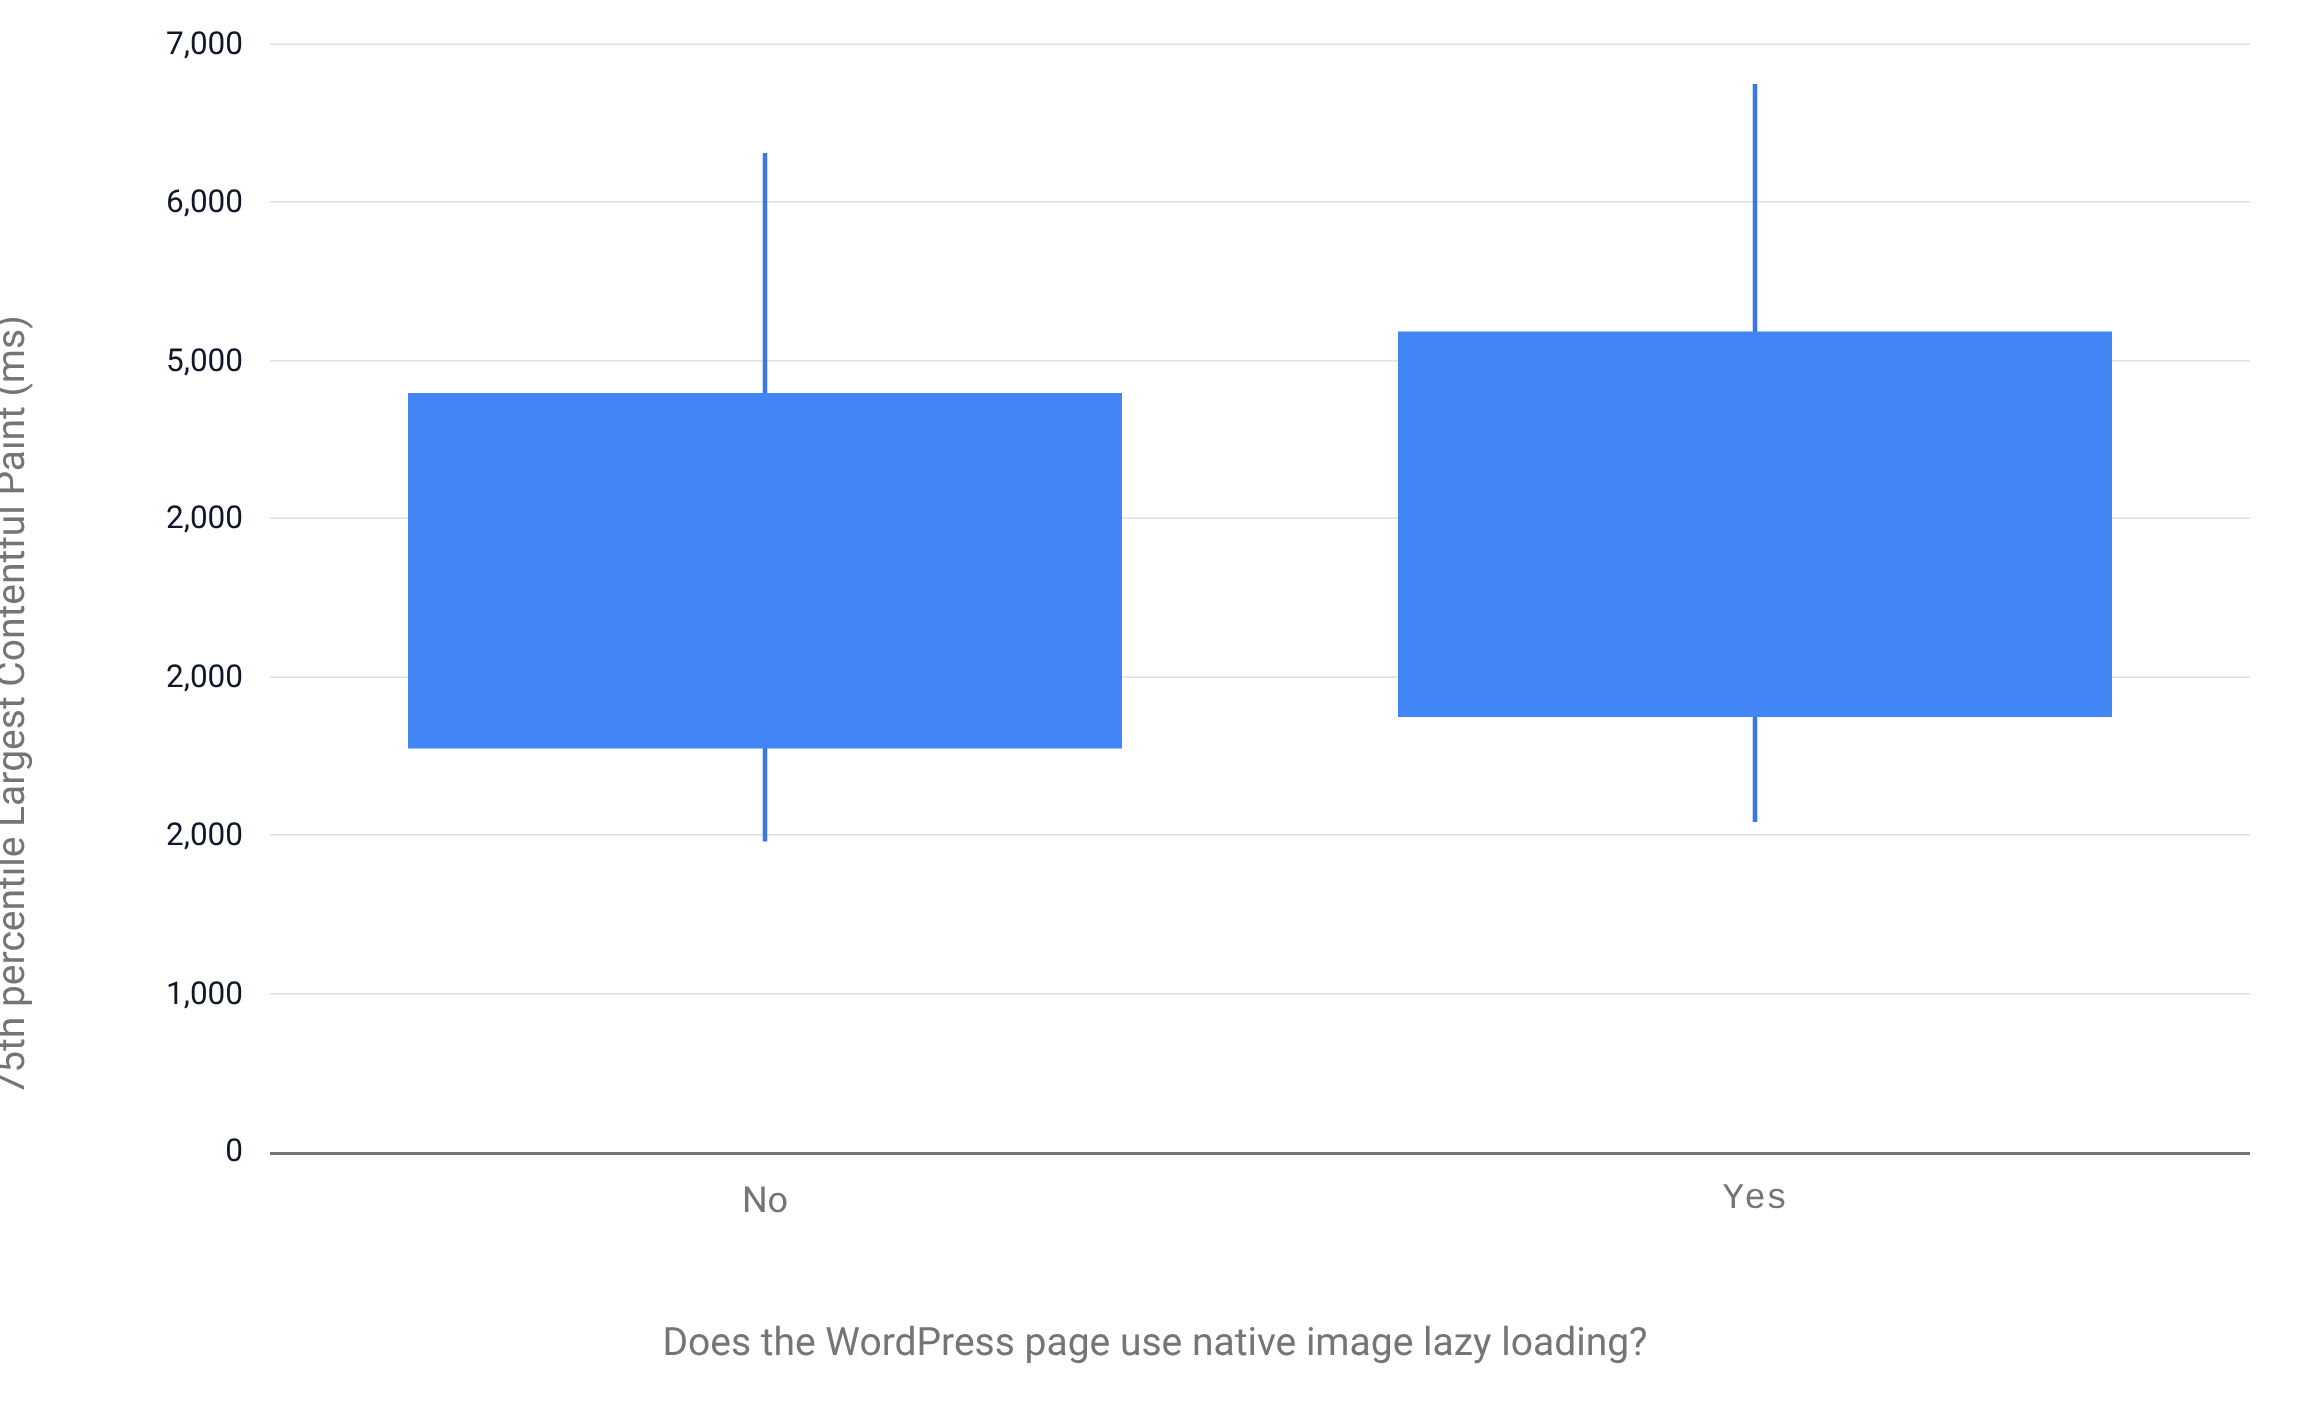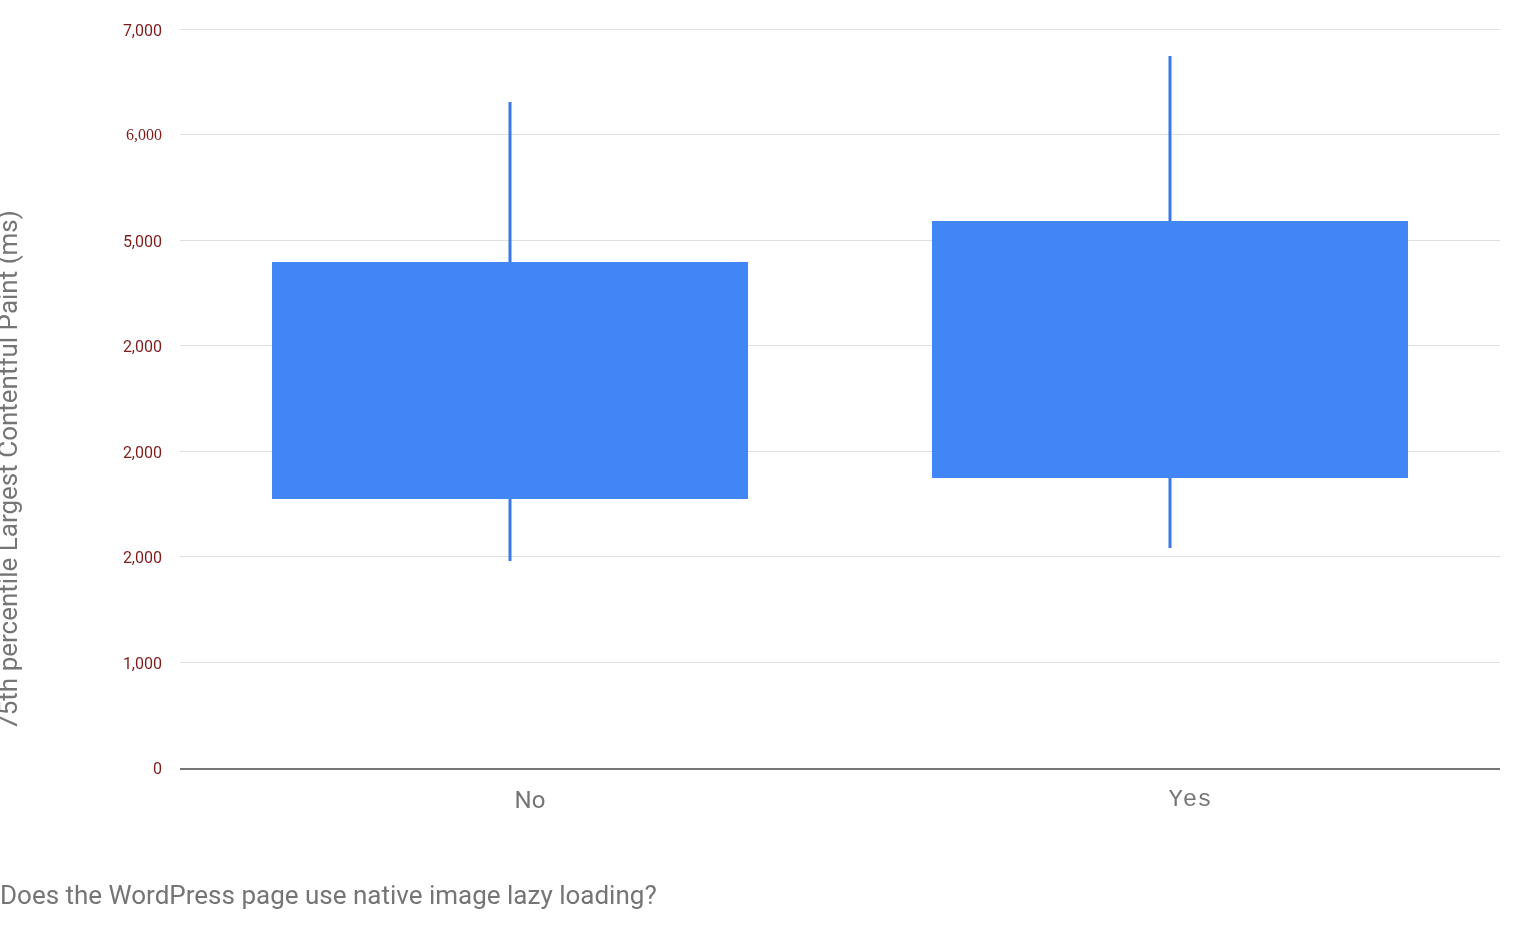--- a/index.html
+++ b/index.html
@@ -26,20 +26,21 @@
     color: #757575;
     white-space: nowrap;
     width: 700px;
     text-align: center;
   }
   .x-axis-title {
     position: absolute;
     bottom: 30px;
     left: 0;
     right: 0;
+    text-align: center;
     font-size: 26px;
     color: #757575;
   }
   .plot {
     position: absolute;
     left: 180px;
     top: 30px;
     right: 40px;
     bottom: 170px;
     border-bottom: 2px solid #757575;
@@ -52,33 +53,32 @@
     position: absolute;
     left: 0; right: 0;
     height: 0;
     border-top: 1px solid #e0e0e0;
   }
   .y-tick {
     position: absolute;
     right: 100%;
     padding-right: 18px;
     transform: translateY(-50%);
-    font-size: 16px;
-    color: #7f1d1d;
+    font-size: 21px;
+    color: #0f172a;
     white-space: nowrap;
   }
   .x-tick {
     position: absolute;
     top: 100%;
     padding-top: 18px;
     transform: translateX(-50%);
     font-size: 24px;
     color: #757575;
     white-space: nowrap;
-    margin-left: 20px;
   }
   .box-group {
     position: absolute;
     bottom: 0;
     width: 46%;
   }
   .whisker-line {
     position: absolute;
     width: 0;
     border-left: 3px solid #3b78e7;
@@ -125,18 +125,18 @@
         <div class="x-tick" style="left: 25%;">No</div>
         <div class="x-tick" style="left: 75%; font-family: Liberation Mono, monospace;">Yes</div>
       </div>
     <div id="yticks">
         <div class="y-tick" style="bottom: 0%; transform: translateY(50%);">0</div>
         <div class="y-tick" style="bottom: 14.2857%; transform: translateY(50%); text-align: center;">1,000</div>
         <div class="y-tick" style="bottom: 28.5714%; transform: translateY(50%); text-align: right;">2,000</div>
         <div class="y-tick" style="bottom: 42.8571%; transform: translateY(50%);">2,000</div>
         <div class="y-tick" style="bottom: 57.1429%; transform: translateY(50%);">2,000</div>
         <div class="y-tick" style="bottom: 71.4286%; transform: translateY(50%);">5,000</div>
-        <div class="y-tick" style="bottom: 85.7143%; transform: translateY(50%); font-family: Liberation Serif, serif;">6,000</div>
+        <div class="y-tick" style="bottom: 85.7143%; transform: translateY(50%);">6,000</div>
         <div class="y-tick" style="bottom: 100%; transform: translateY(50%);">7,000</div>
       </div>
   </div>
 
 </div>
 
 </body></html>

